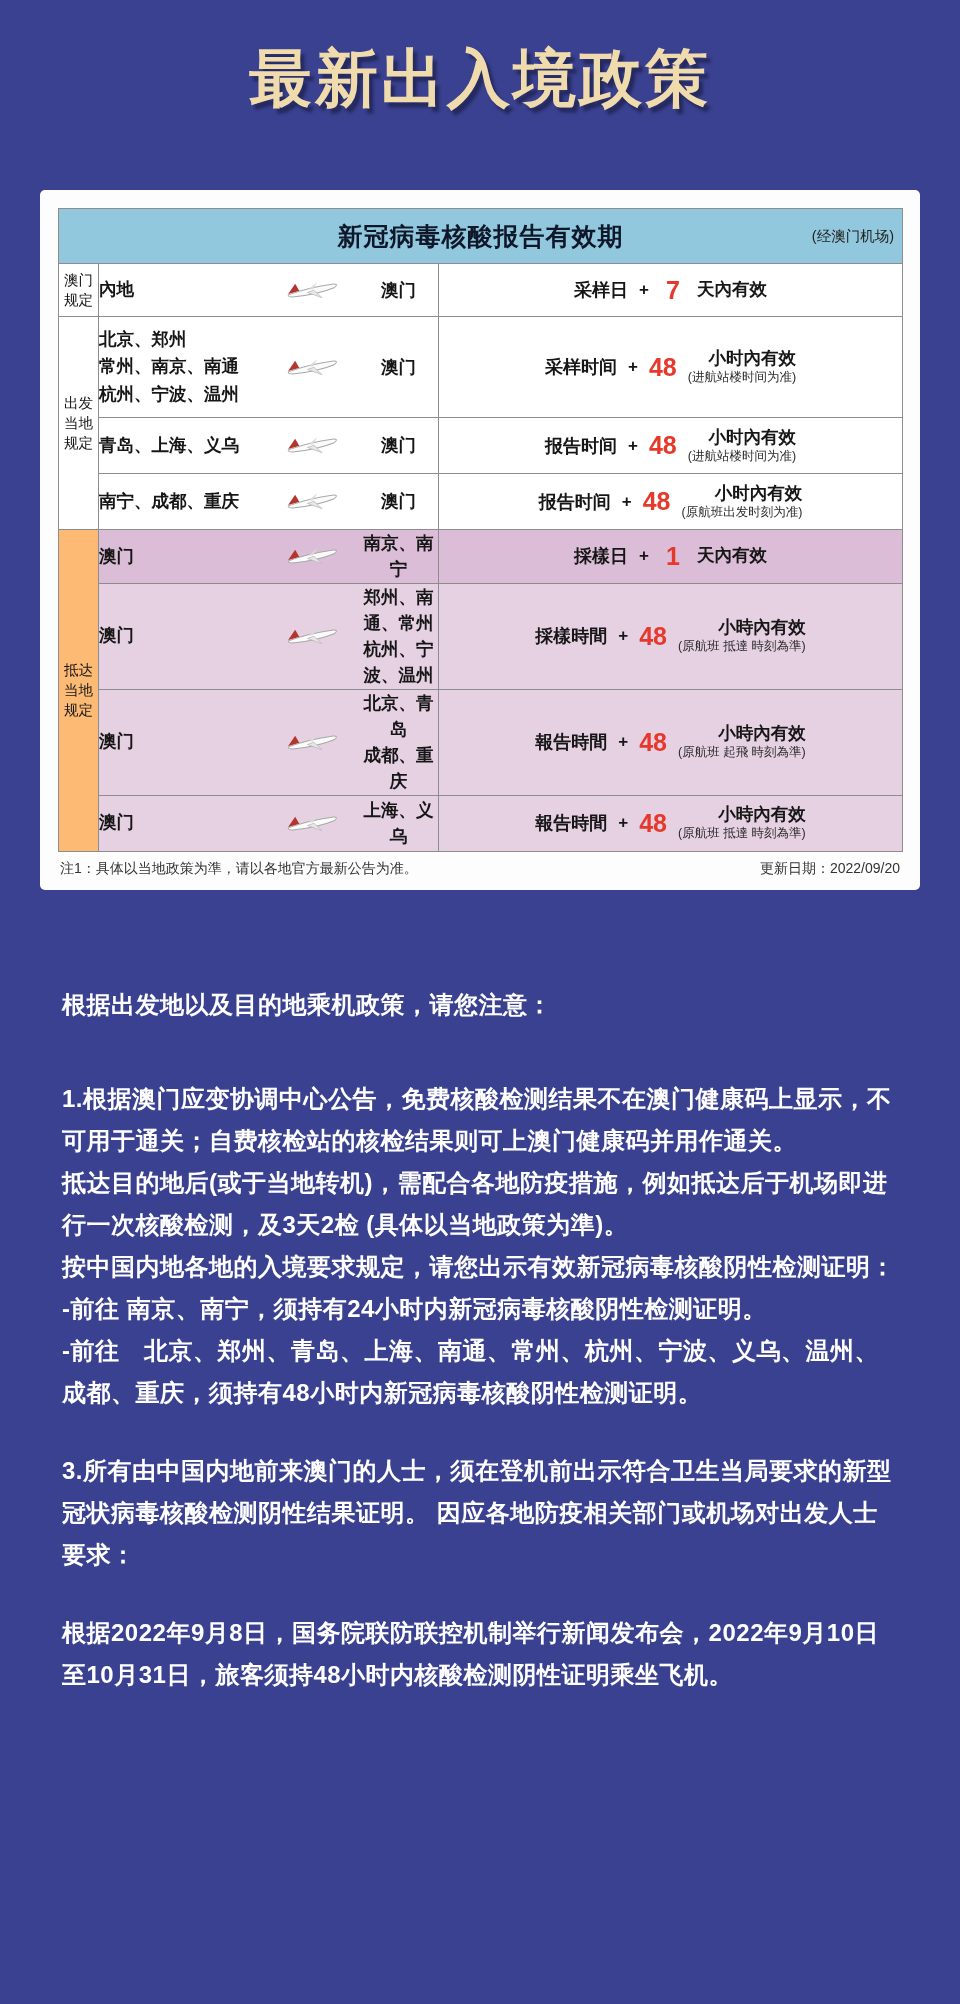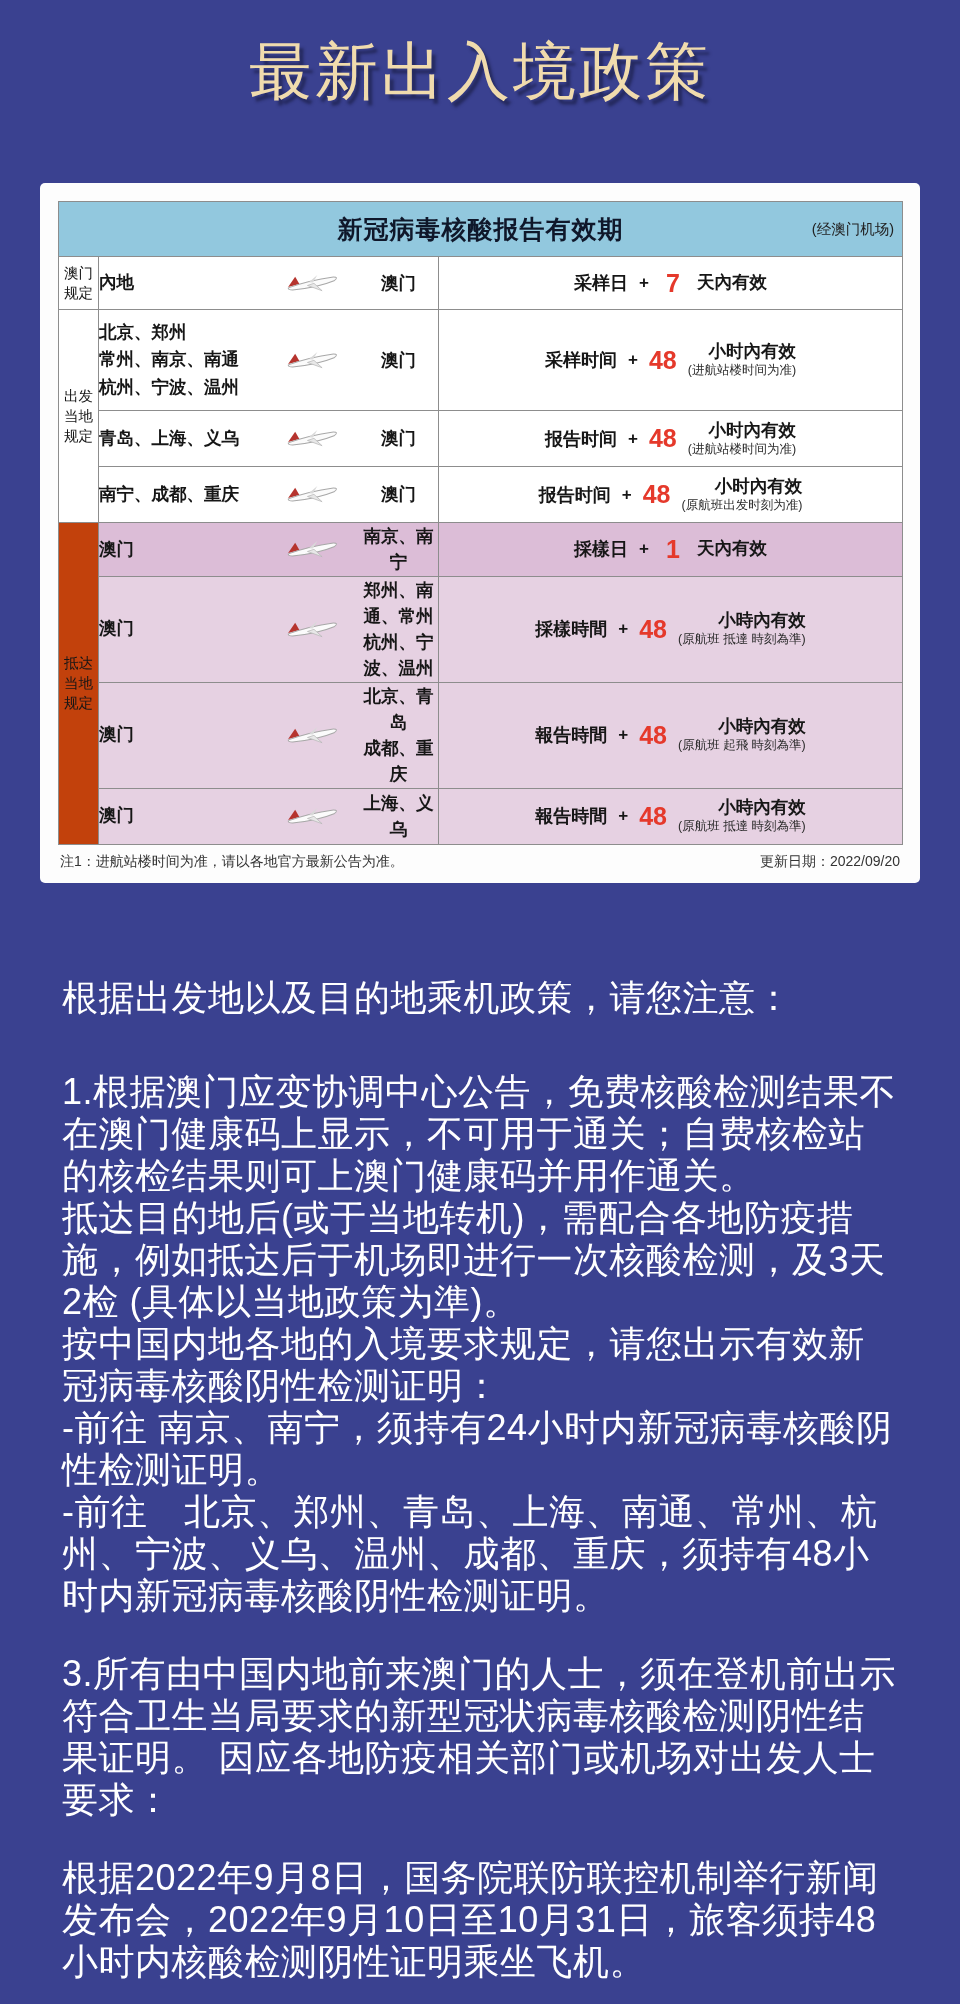--- a/index.html
+++ b/index.html
@@ -4,44 +4,44 @@
 <style>
   html,body{margin:0;padding:0;}
   body{
     width:960px;height:2004px;overflow:hidden;
     background:#3a4190;
     font-family:"Liberation Sans","DejaVu Sans",sans-serif;
     -webkit-font-smoothing:antialiased;
   }
   
   .page-title{
-    padding-top:17px;height:110px;
+    padding-top:24px;height:110px;
     display:flex;align-items:center;justify-content:center;
-    font-size:63px;font-weight:400;letter-spacing:3px;
+    font-size:63px;font-weight:700;letter-spacing:3px;
     color:#f0dbad;text-shadow:4px 5px 3px rgba(15,18,45,.5);
   }
   
   .card{
     width:880px;margin:56px auto 0 auto;background:#fdfdfd;
     border-radius:5px;padding:18px 18px 10px 18px;box-sizing:border-box;
   }
   table.policy{border-collapse:collapse;width:844px;table-layout:fixed;}
   table.policy td{border:1.5px solid #8d8d8d;padding:0;vertical-align:middle;color:#161616;}
   col.c-grp{width:40px;}
   col.c-route{width:340px;}
   col.c-rule{width:464px;}
   tr.thead td{background:#92c8de;height:54px;position:relative;}
   .thead-inner{position:relative;width:100%;height:100%;display:flex;align-items:center;justify-content:center;}
   .t-title{font-size:25px;font-weight:700;color:#0f172a;letter-spacing:1px;}
   .t-note{position:absolute;right:8px;top:50%;transform:translateY(-50%);font-size:14.5px;color:#222;}
   td.grp{
     text-align:center;font-size:14.5px;line-height:1.4;color:#222;
     white-space:pre-line;background:#fff;
   }
-  td.grp.pink{background:#c2410c;}
+  td.grp.pink{background:#fdba74;}
   tr.white td.route,tr.white td.rule{background:#fff;}
   tr.pinkA td.route,tr.pinkA td.rule{background:#dcbdd7;}
   tr.pinkB td.route,tr.pinkB td.rule{background:#e6d1e2;}
   .route-flex{display:flex;align-items:center;width:100%;}
   .origin{flex:0 0 168px;font-size:17.5px;font-weight:700;white-space:pre-line;line-height:1.55;}
   .plane{flex:0 0 92px;display:flex;align-items:center;justify-content:center;}
   .dest{flex:1;text-align:center;font-size:17.5px;font-weight:700;white-space:pre-line;line-height:1.5;}
   .rule-flex{display:flex;align-items:center;justify-content:center;gap:11px;width:100%;}
   .rlabel{font-size:18px;font-weight:700;}
   .rplus{font-size:17px;font-weight:700;}
@@ -53,21 +53,21 @@
   .h46{height:46px;} .h62{height:62px;}
   .tfoot{
     display:flex;justify-content:space-between;align-items:center;
     padding:8px 2px 2px 2px;font-size:14px;color:#333;
   }
   
   .notice{
     margin-top:94px;padding:0 62px;color:#ffffff;
   }
   .notice p{
-    margin:0 0 36px 0;font-size:36px;line-height:42px;font-weight:400;
+    margin:0 0 36px 0;font-size:24px;line-height:42px;font-weight:700;
     letter-spacing:.5px;white-space:pre-line;
   }
   .notice p.intro{margin-bottom:52px;}
 </style>
 </head>
 <body>
 
 <div class="page-title">最新出入境政策</div>
 
 <div class="card">
@@ -335,21 +335,21 @@
             <span class="runit">小時內有效</span>
             <span class="rnote">(原航班 抵達 時刻為準)</span>
           </span>
         </div>
       </td>
     </tr>
   </tbody>
     </table>
 
   <div class="tfoot">
-    <span>注1：进航站楼时间为准，请以各地官方最新公告为准。</span>
+    <span>注1：具体以当地政策为準，请以各地官方最新公告为准。</span>
     <span>更新日期：2022/09/20</span>
   </div>
 </div>
 
 <div class="notice">
   <p class="intro">根据出发地以及目的地乘机政策，请您注意：</p>
   <p>1.根据澳门应变协调中心公告，免费核酸检测结果不在澳门健康码上显示，不可用于通关；自费核检站的核检结果则可上澳门健康码并用作通关。
 抵达目的地后(或于当地转机)，需配合各地防疫措施，例如抵达后于机场即进行一次核酸检测，及3天2检 (具体以当地政策为準)。
 按中国内地各地的入境要求规定，请您出示有效新冠病毒核酸阴性检测证明：
 -前往 南京、南宁，须持有24小时内新冠病毒核酸阴性检测证明。

